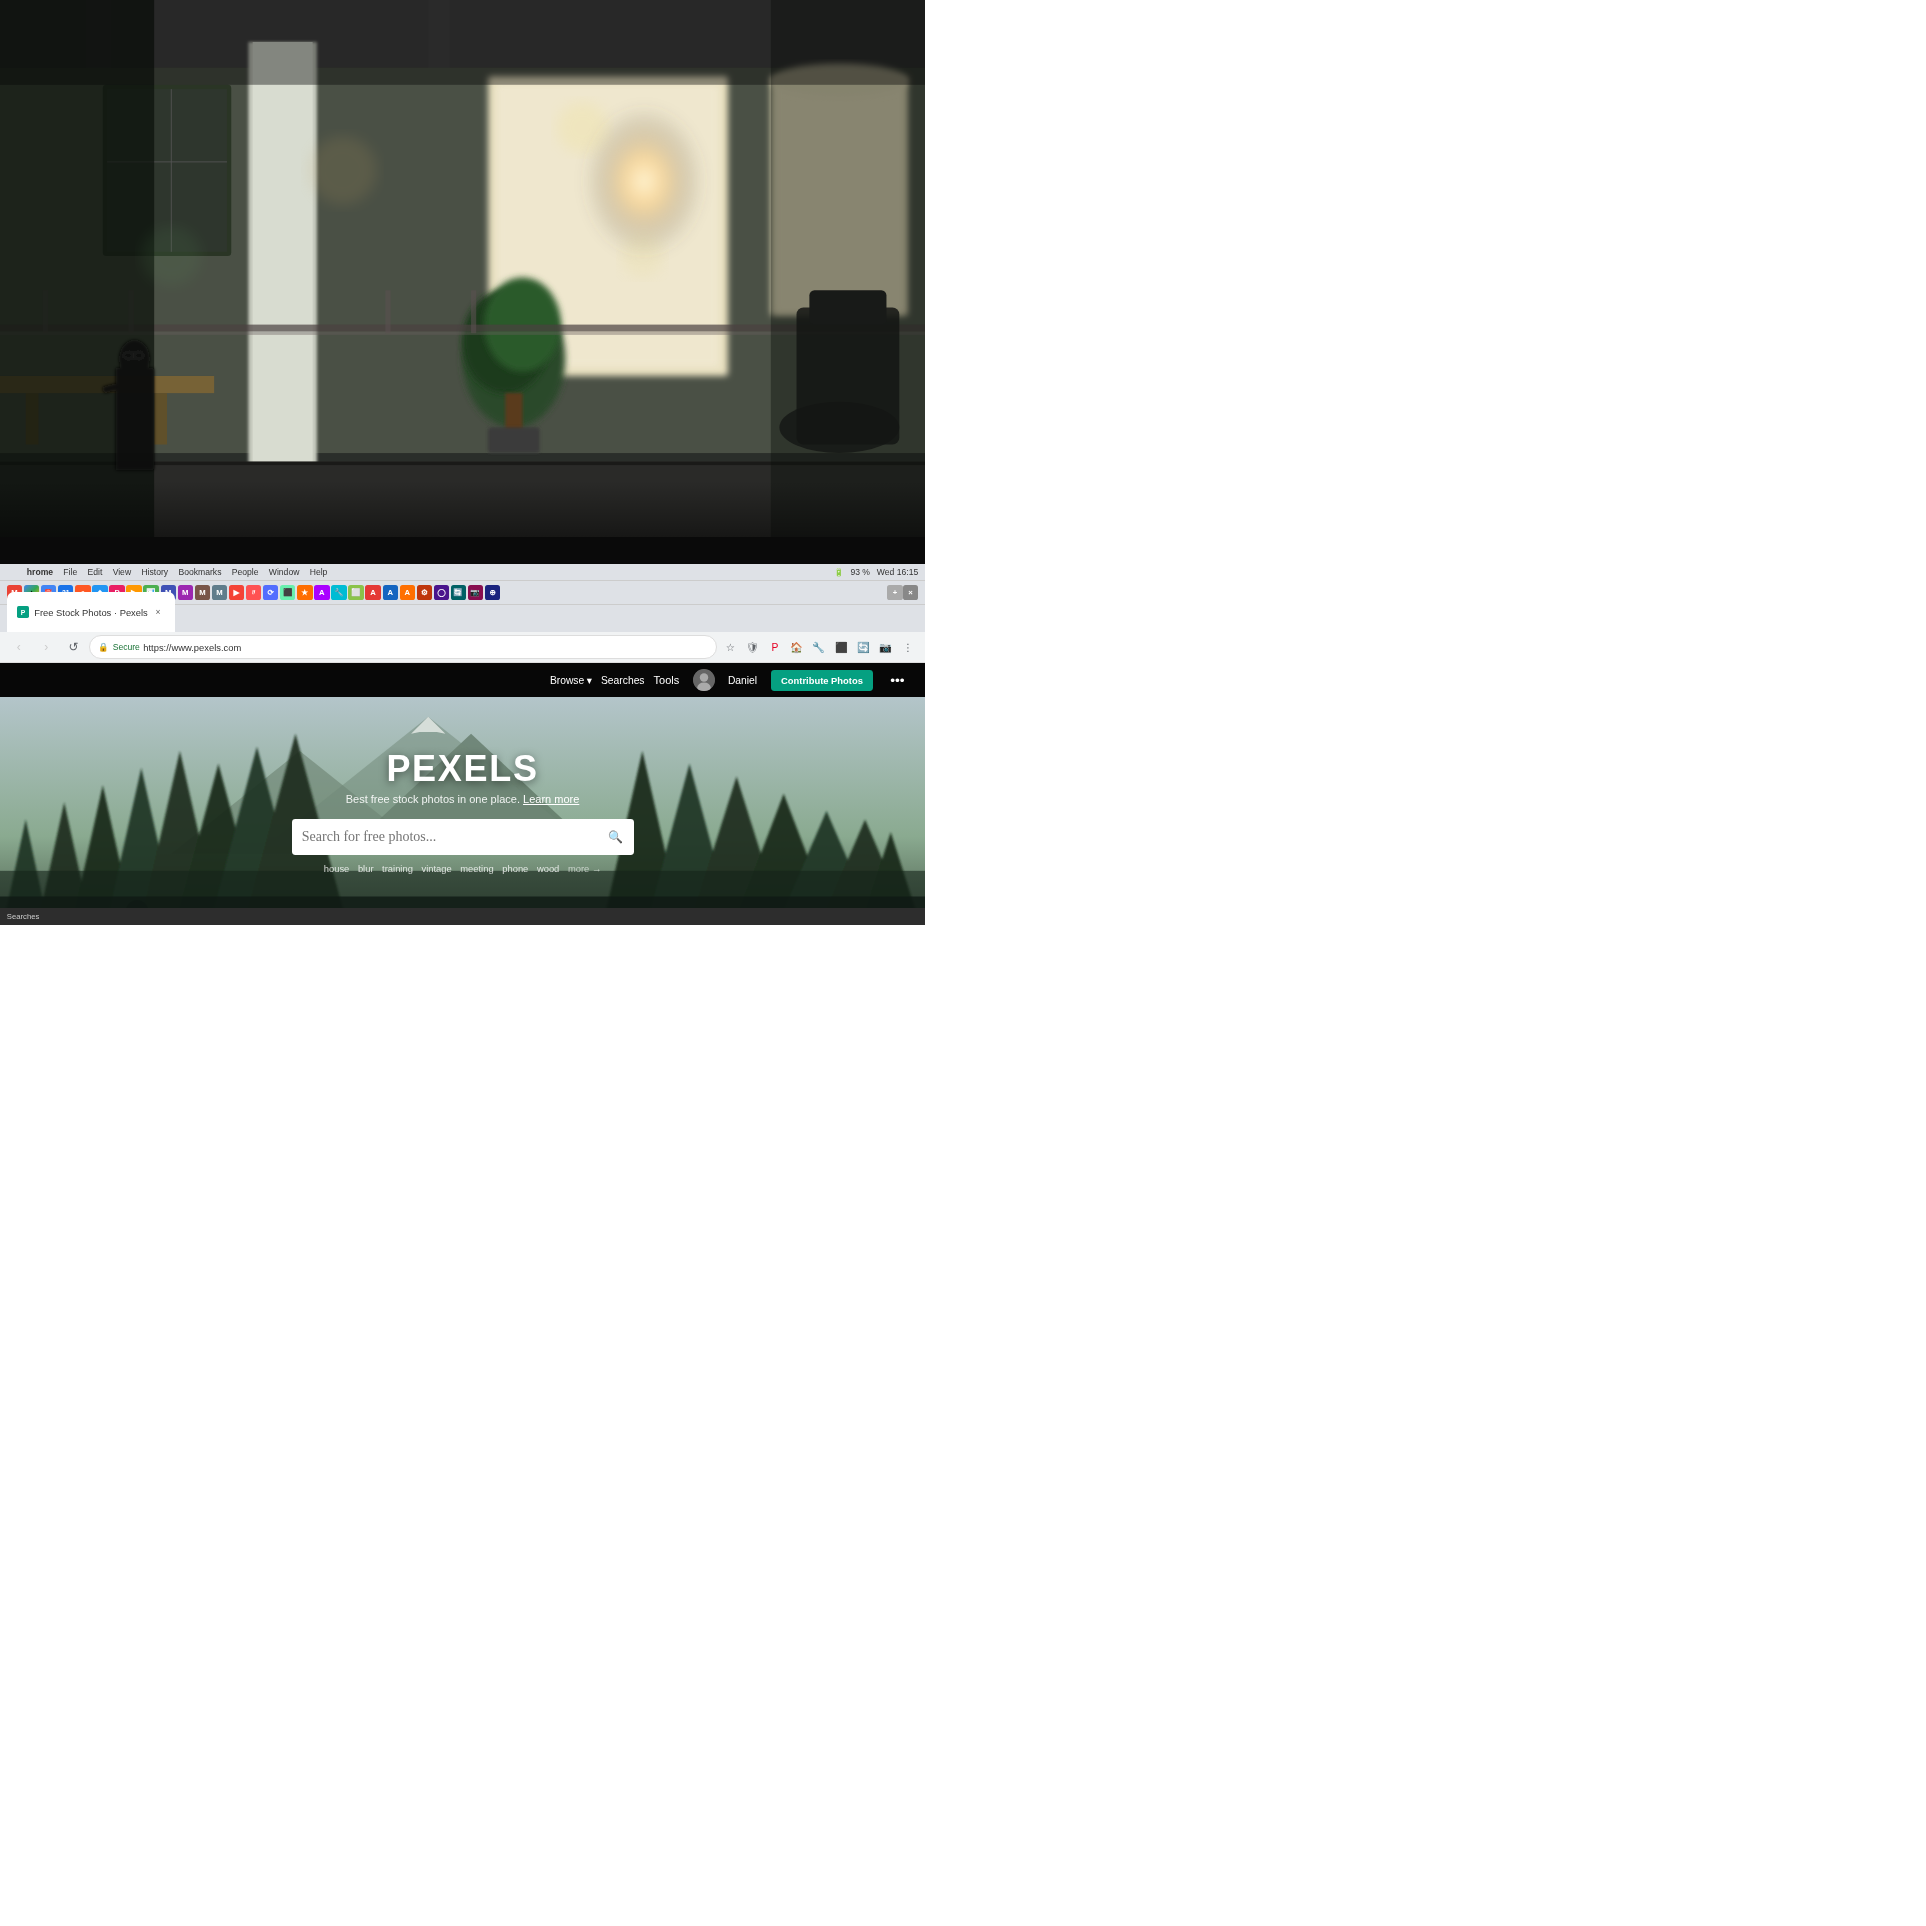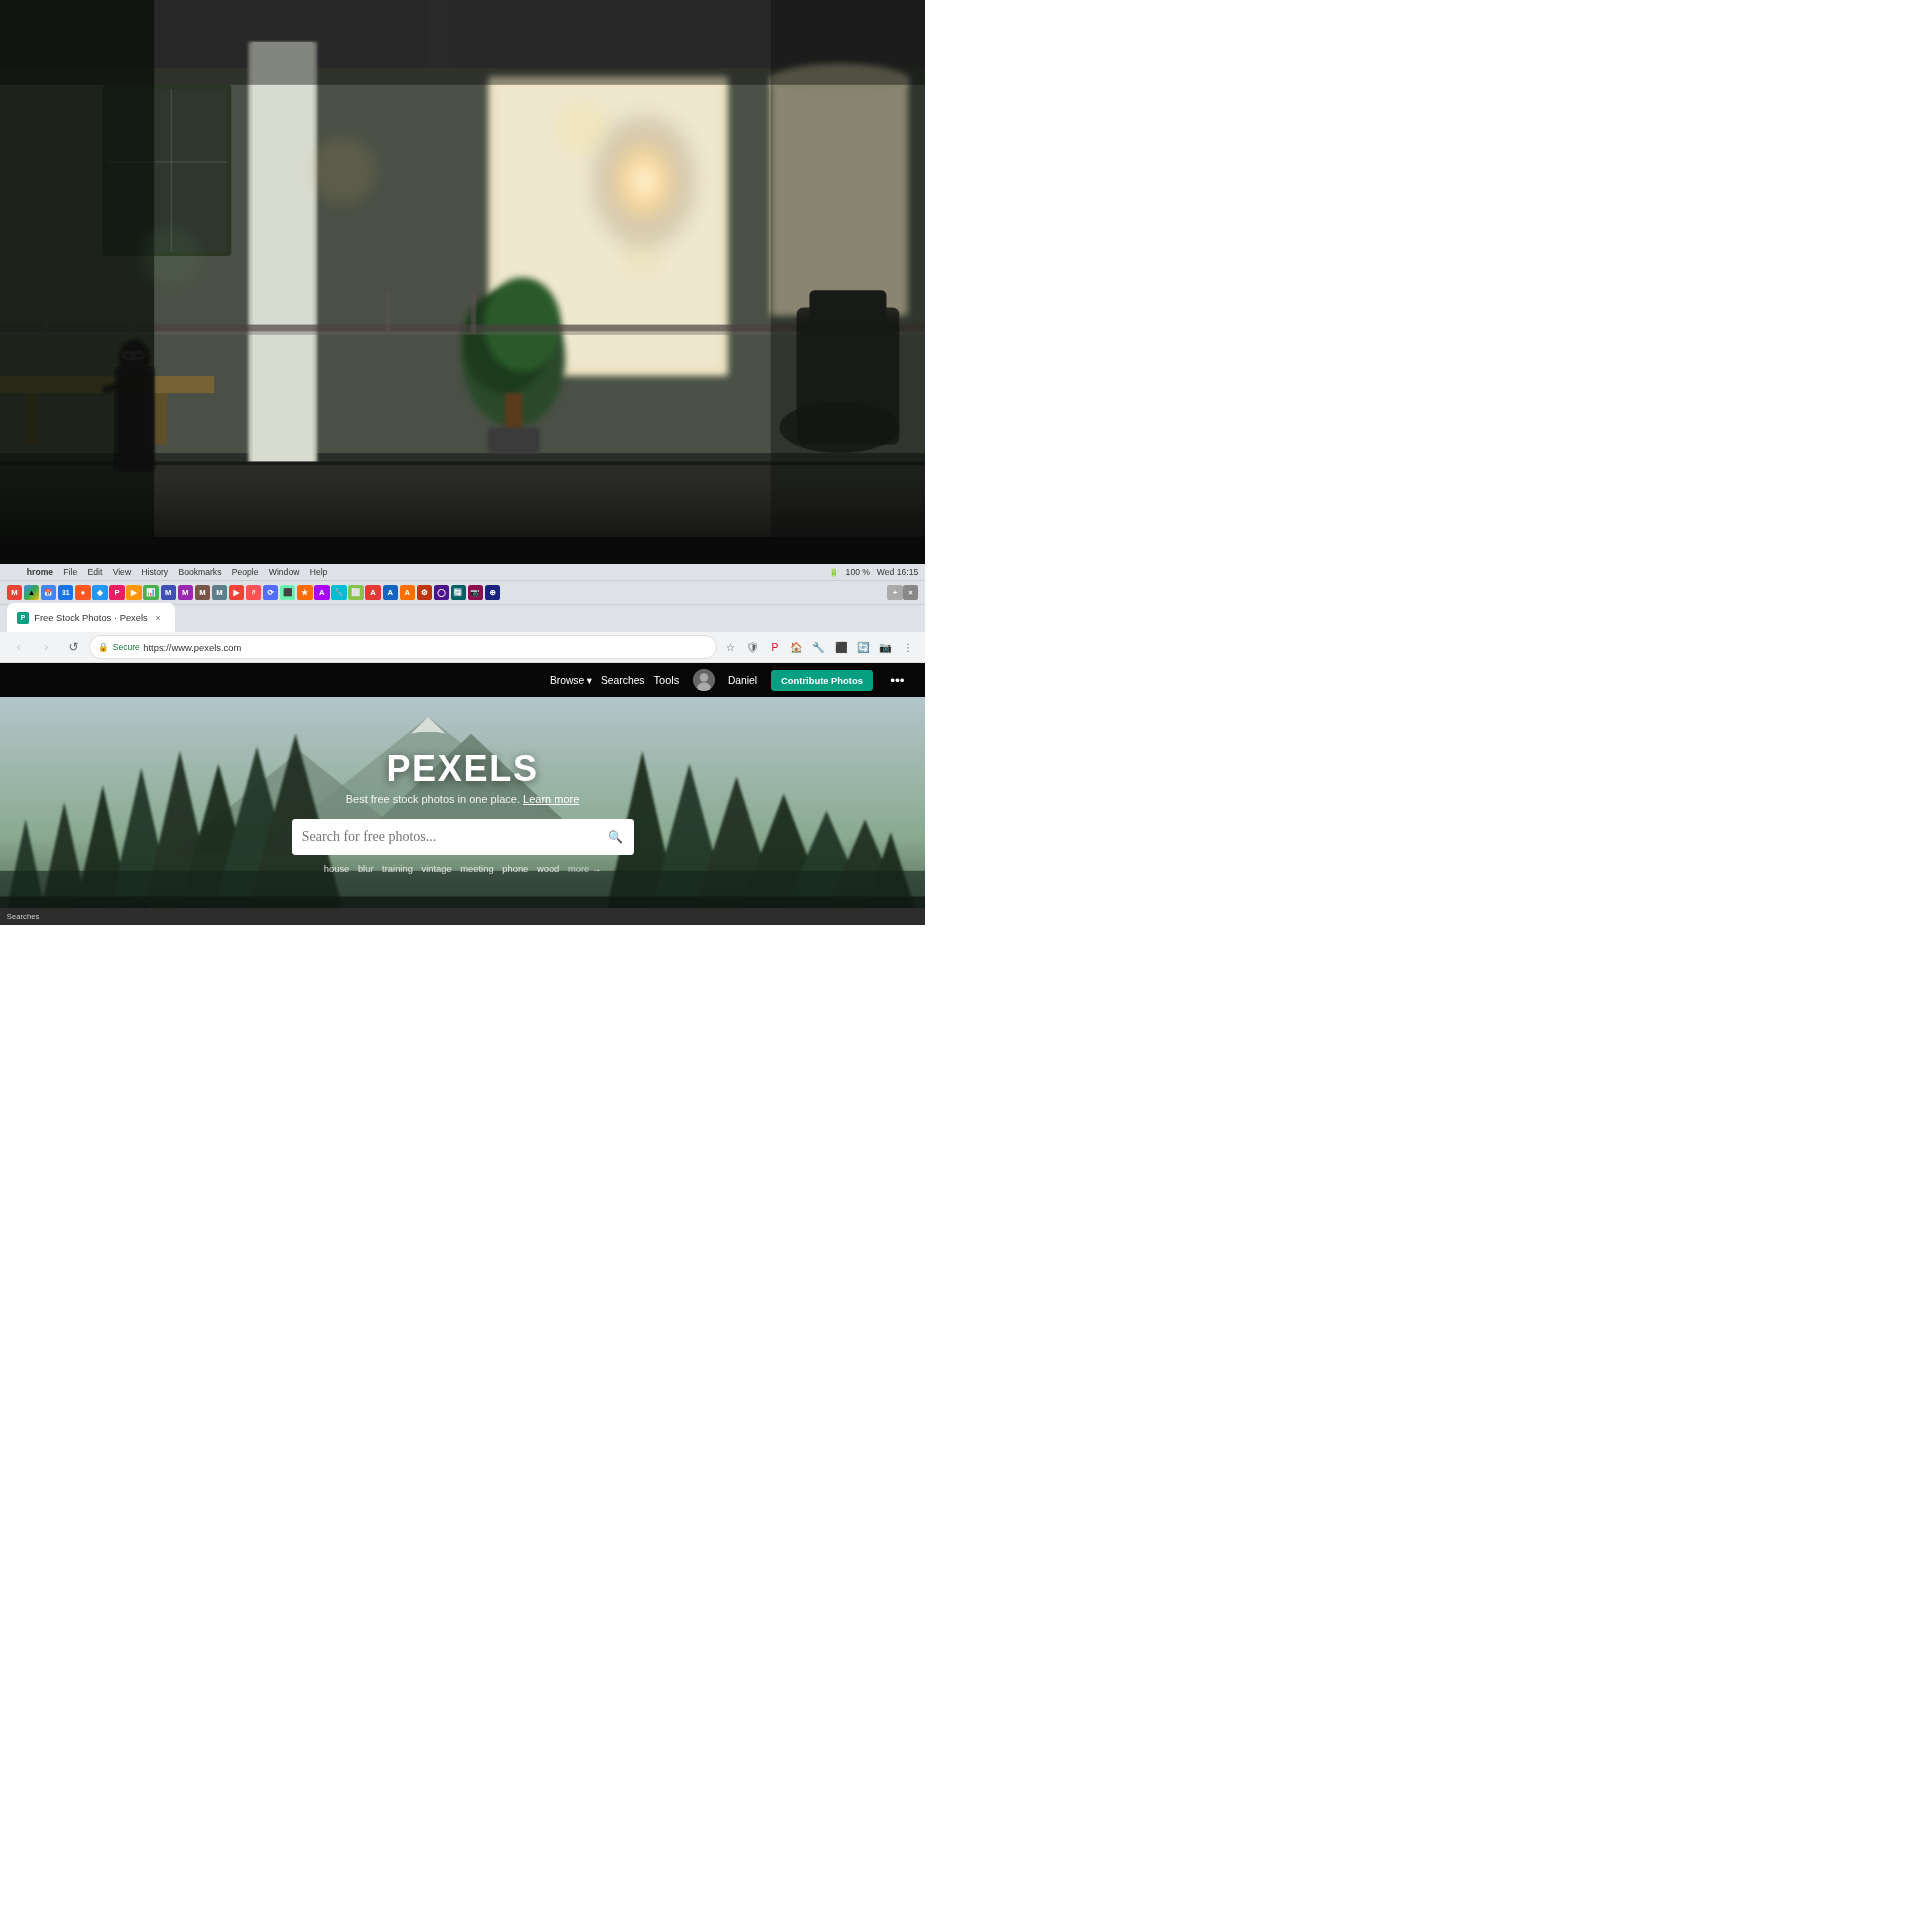--- a/index.html
+++ b/index.html
@@ -30,21 +30,21 @@
       height: 27px;
       background: #dee1e6;
       display: flex;
       align-items: flex-end;
       padding: 0 6.8px;
       font-size: 9.4px;
     }
 
     .tab-item {
       background: #ffffff;
-      height: 29px;
+      height: 40px;
       padding: 0 10.3px;
       display: flex;
       align-items: center;
       border-radius: 6.8px 6.8px 0 0;
       font-size: 9.4px;
       color: #333;
       min-width: 137px;
     }
 
     .tab-favicon {
@@ -525,21 +525,21 @@
     <span class="menu-item">View</span>
     <span class="menu-item">History</span>
     <span class="menu-item">Bookmarks</span>
     <span class="menu-item">People</span>
     <span class="menu-item">Window</span>
     <span class="menu-item">Help</span>
     <span class="menu-spacer"></span>
     <div class="menu-right">
 
       <span style="font-size:7.7px;">🔋</span>
-      <span>100 %</span>
+      <span>93 %</span>
       <span>Wed 16:15</span>
     </div>
   </div>
 
   <div class="extensions-bar">
 
     <div class="ext-icon" style="background:#ea4335;color:white;">M</div>
 
     <div class="ext-icon" style="background:linear-gradient(135deg,#4285f4,#34a853,#fbbc05);">▲</div>
 

